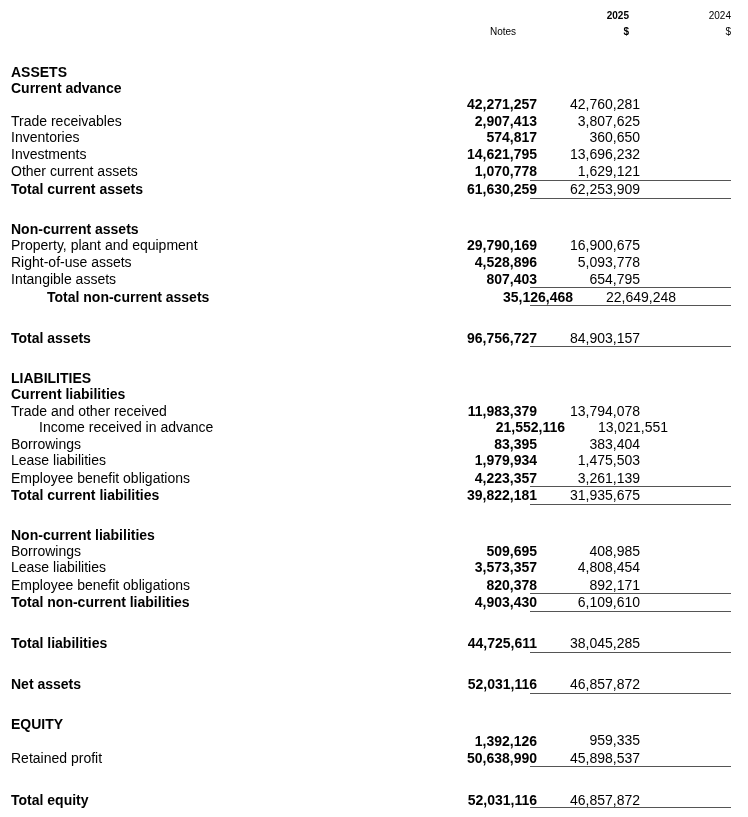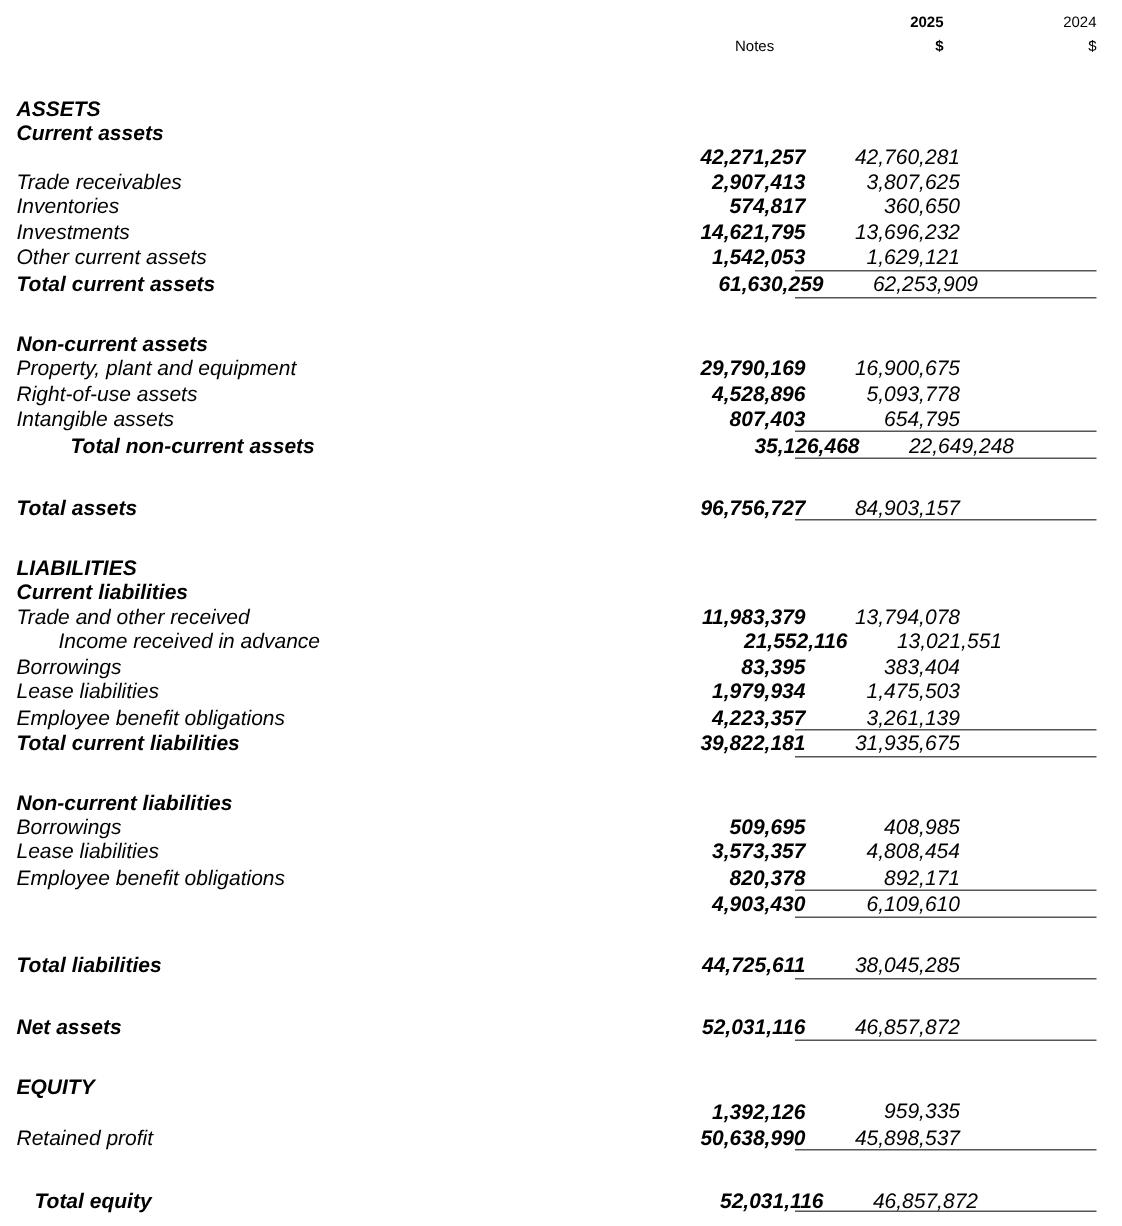--- a/index.html
+++ b/index.html
@@ -2,42 +2,42 @@
 <html><head>
 <meta charset="utf-8">
 <style>
   html, body { margin: 0; padding: 0; background: #ffffff; }
   body {
     width: 748px; height: 817px; position: relative; overflow: hidden;
     font-family: "Liberation Sans", sans-serif; font-size: 14px; color: #000;
   }
   .hdr { position: absolute; font-size: 10px; line-height: 16px; }
   .row {
-    position: absolute; left: 0; width: 660px; height: 17px; line-height: 17px; font-style: italic;
+    position: absolute; left: 0; width: 660px; height: 17px; line-height: 17px;
   }
   .row .lbl { position: absolute; left: 11px; white-space: nowrap; }
   .row .v25 { position: absolute; right: 123px; text-align: right; font-weight: bold; white-space: nowrap; }
   .row .v24 { position: absolute; right: 20px; text-align: right; white-space: nowrap; }
   .b { font-weight: bold; }
   .rule { position: absolute; left: 530px; width: 201px; height: 1px; background: #555; }
 </style>
 </head>
 <body>
 
 <div class="hdr" style="left:490px; top:24px;">Notes</div>
 <div class="hdr b" style="right:119px; top:8px; text-align:right;">2025</div>
 <div class="hdr b" style="right:119px; top:24px; text-align:right;">$</div>
 <div class="hdr" style="right:17px; top:8px; text-align:right;">2024</div>
 <div class="hdr" style="right:17px; top:24px; text-align:right;">$</div>
 
 <div class="row" style="top:64px;">
     <span class="lbl b">ASSETS</span>
   </div>
 <div class="row" style="top:80px;">
-    <span class="lbl b">Current assets</span>
+    <span class="lbl b">Current advance</span>
   </div>
 
 <div class="row" style="top:96px;">
   <span class="v25">42,271,257</span>
   <span class="v24">42,760,281</span>
 </div>
 <div class="row" style="top:113px;">
   <span class="lbl">Trade receivables</span>
   <span class="v25">2,907,413</span>
   <span class="v24">3,807,625</span>
@@ -47,25 +47,25 @@
   <span class="v25">574,817</span>
   <span class="v24">360,650</span>
 </div>
 <div class="row" style="top:146px;">
   <span class="lbl">Investments</span>
   <span class="v25">14,621,795</span>
   <span class="v24">13,696,232</span>
 </div>
 <div class="row" style="top:163px;">
   <span class="lbl">Other current assets</span>
-  <span class="v25">1,542,053</span>
+  <span class="v25">1,070,778</span>
   <span class="v24">1,629,121</span>
 </div>
 <div class="rule" style="top:180px;"></div>
-<div class="row" style="top:181px;padding-left:12px;">
+<div class="row" style="top:181px;">
   <span class="lbl b">Total current assets</span>
   <span class="v25">61,630,259</span>
   <span class="v24">62,253,909</span>
 </div>
 <div class="rule" style="top:198px;"></div>
 
 <div class="row" style="top:221px;">
     <span class="lbl b">Non-current assets</span>
   </div>
 <div class="row" style="top:237px;">
@@ -150,20 +150,21 @@
   <span class="v25">3,573,357</span>
   <span class="v24">4,808,454</span>
 </div>
 <div class="row" style="top:577px;">
   <span class="lbl">Employee benefit obligations</span>
   <span class="v25">820,378</span>
   <span class="v24">892,171</span>
 </div>
 <div class="rule" style="top:593px;"></div>
 <div class="row" style="top:594px;">
+  <span class="lbl b">Total non-current liabilities</span>
   <span class="v25">4,903,430</span>
   <span class="v24">6,109,610</span>
 </div>
 <div class="rule" style="top:611px;"></div>
 
 <div class="row" style="top:635px;">
   <span class="lbl b">Total liabilities</span>
   <span class="v25">44,725,611</span>
   <span class="v24">38,045,285</span>
 </div>
@@ -183,18 +184,18 @@
   <span class="v25" style="top:1px;">1,392,126</span>
   <span class="v24">959,335</span>
 </div>
 <div class="row" style="top:750px;">
   <span class="lbl">Retained profit</span>
   <span class="v25">50,638,990</span>
   <span class="v24">45,898,537</span>
 </div>
 <div class="rule" style="top:766px;"></div>
 
-<div class="row" style="top:792px;margin-left:12px;">
+<div class="row" style="top:792px;">
   <span class="lbl b">Total equity</span>
   <span class="v25">52,031,116</span>
   <span class="v24">46,857,872</span>
 </div>
 <div class="rule" style="top:807px;"></div>
 
 </body></html>

